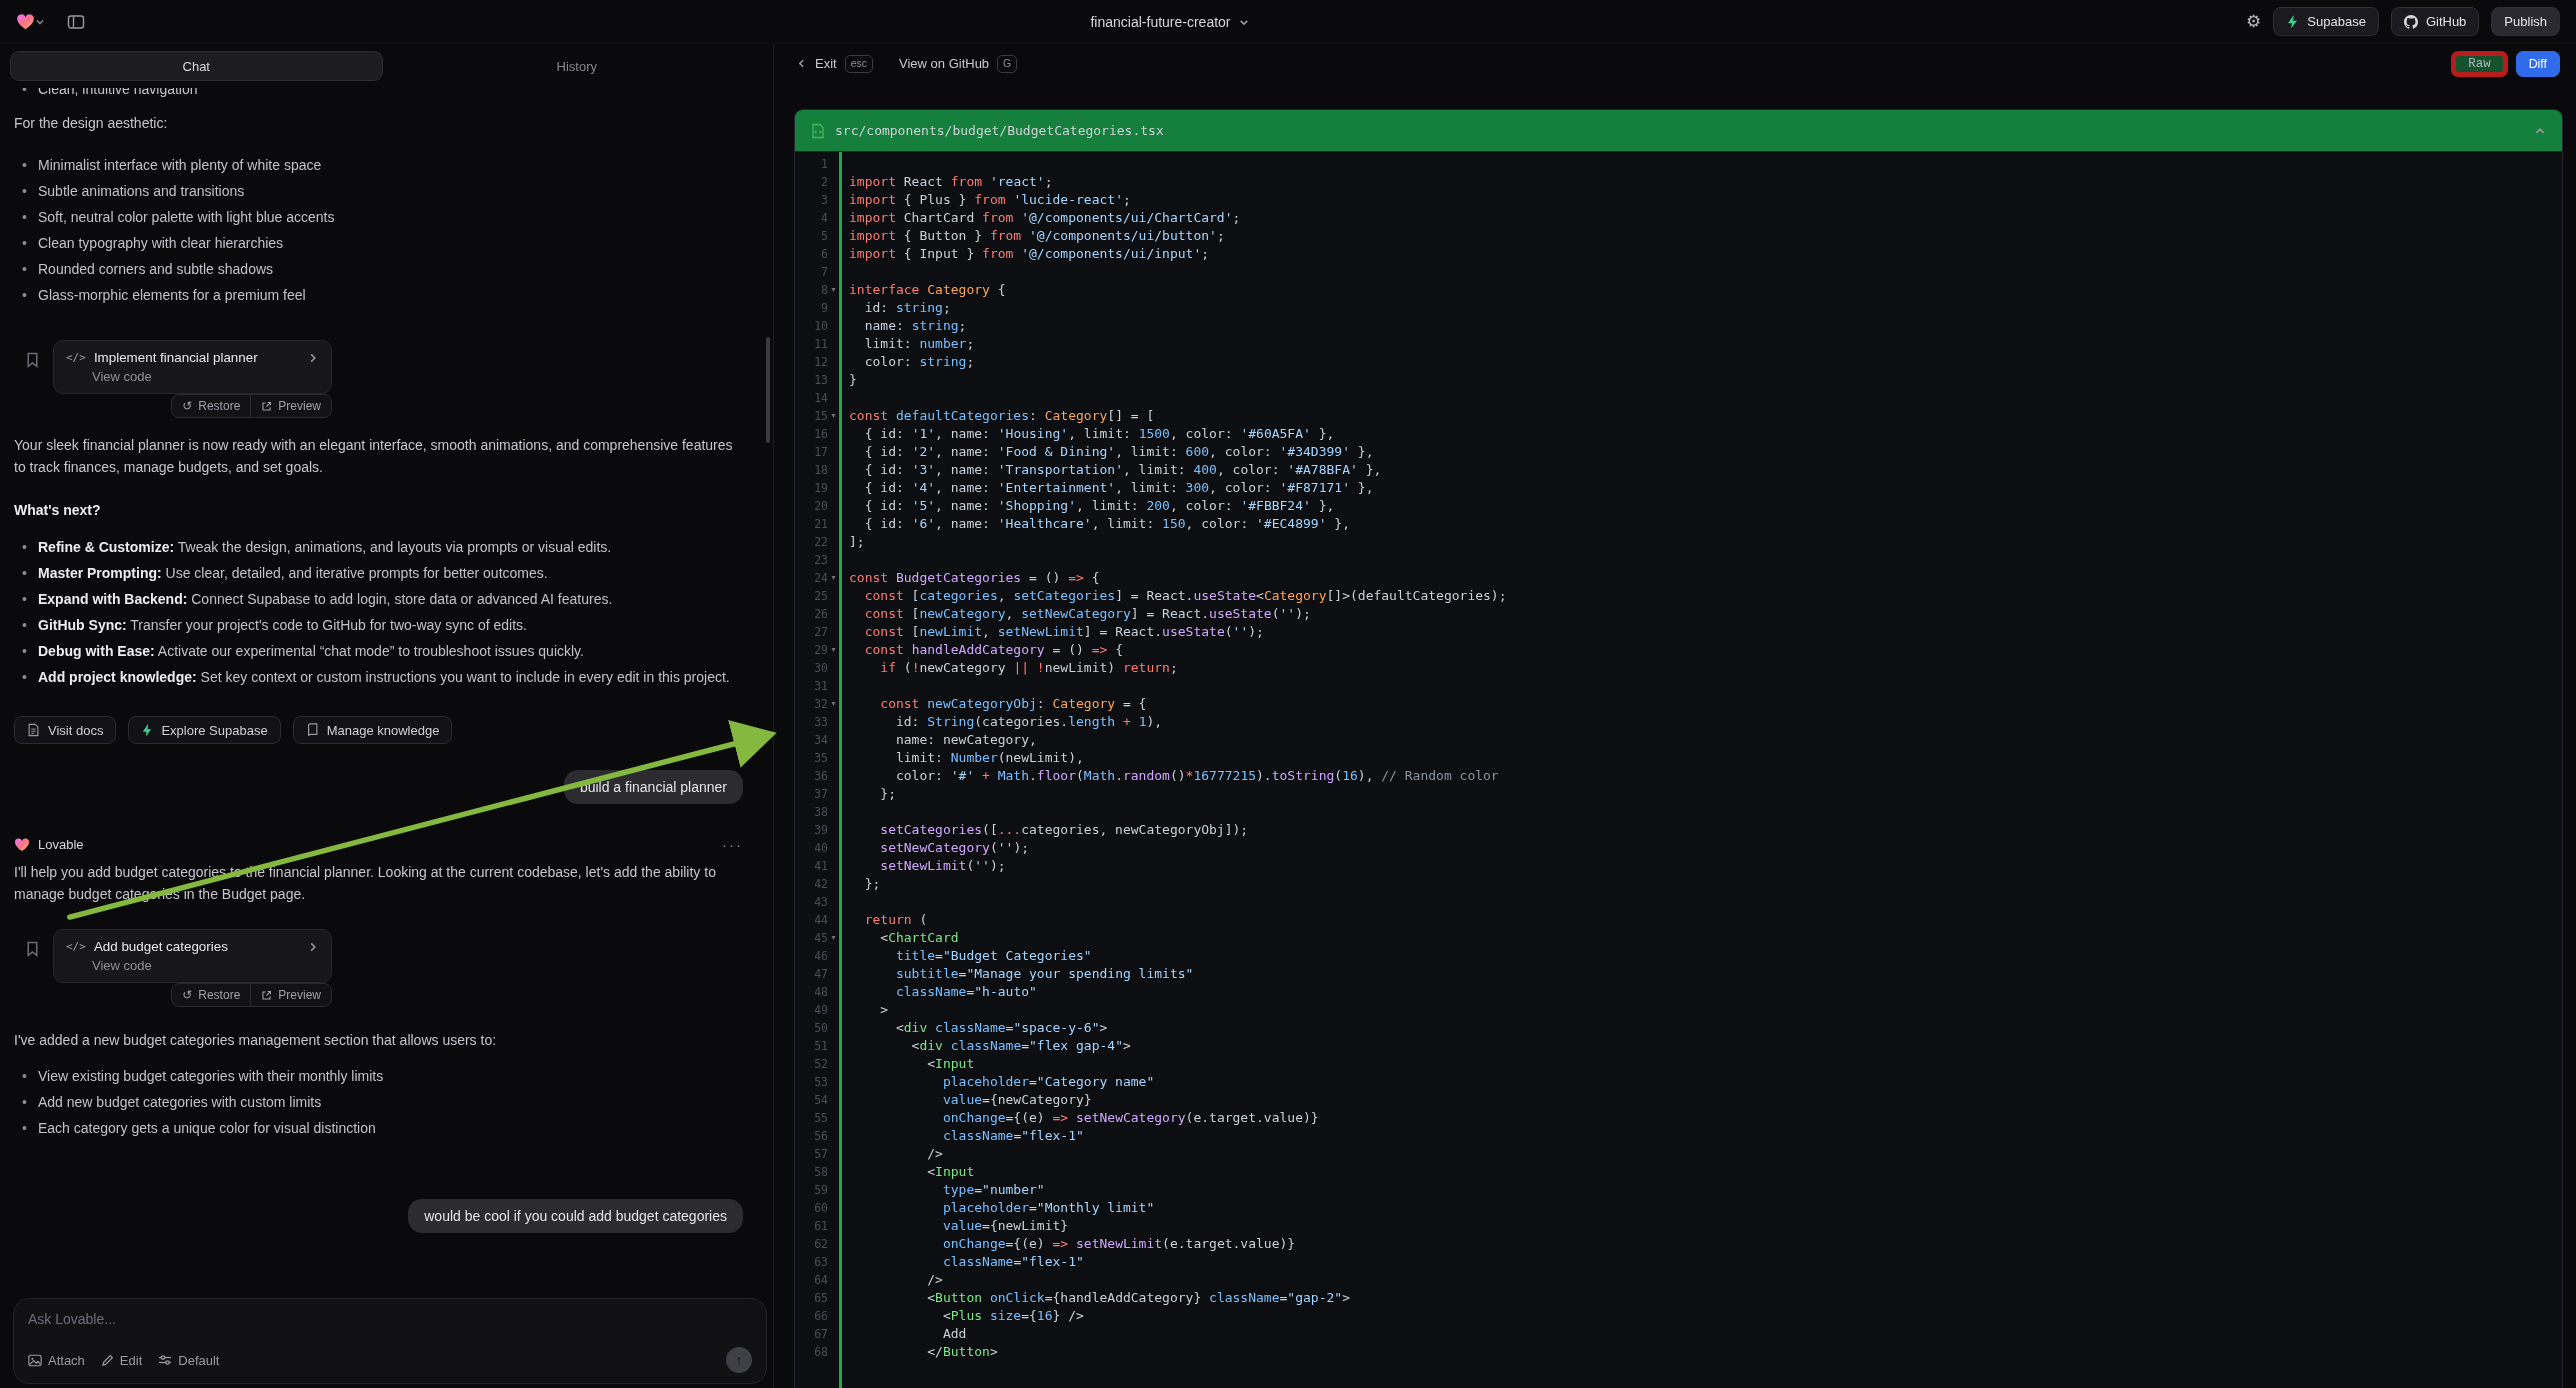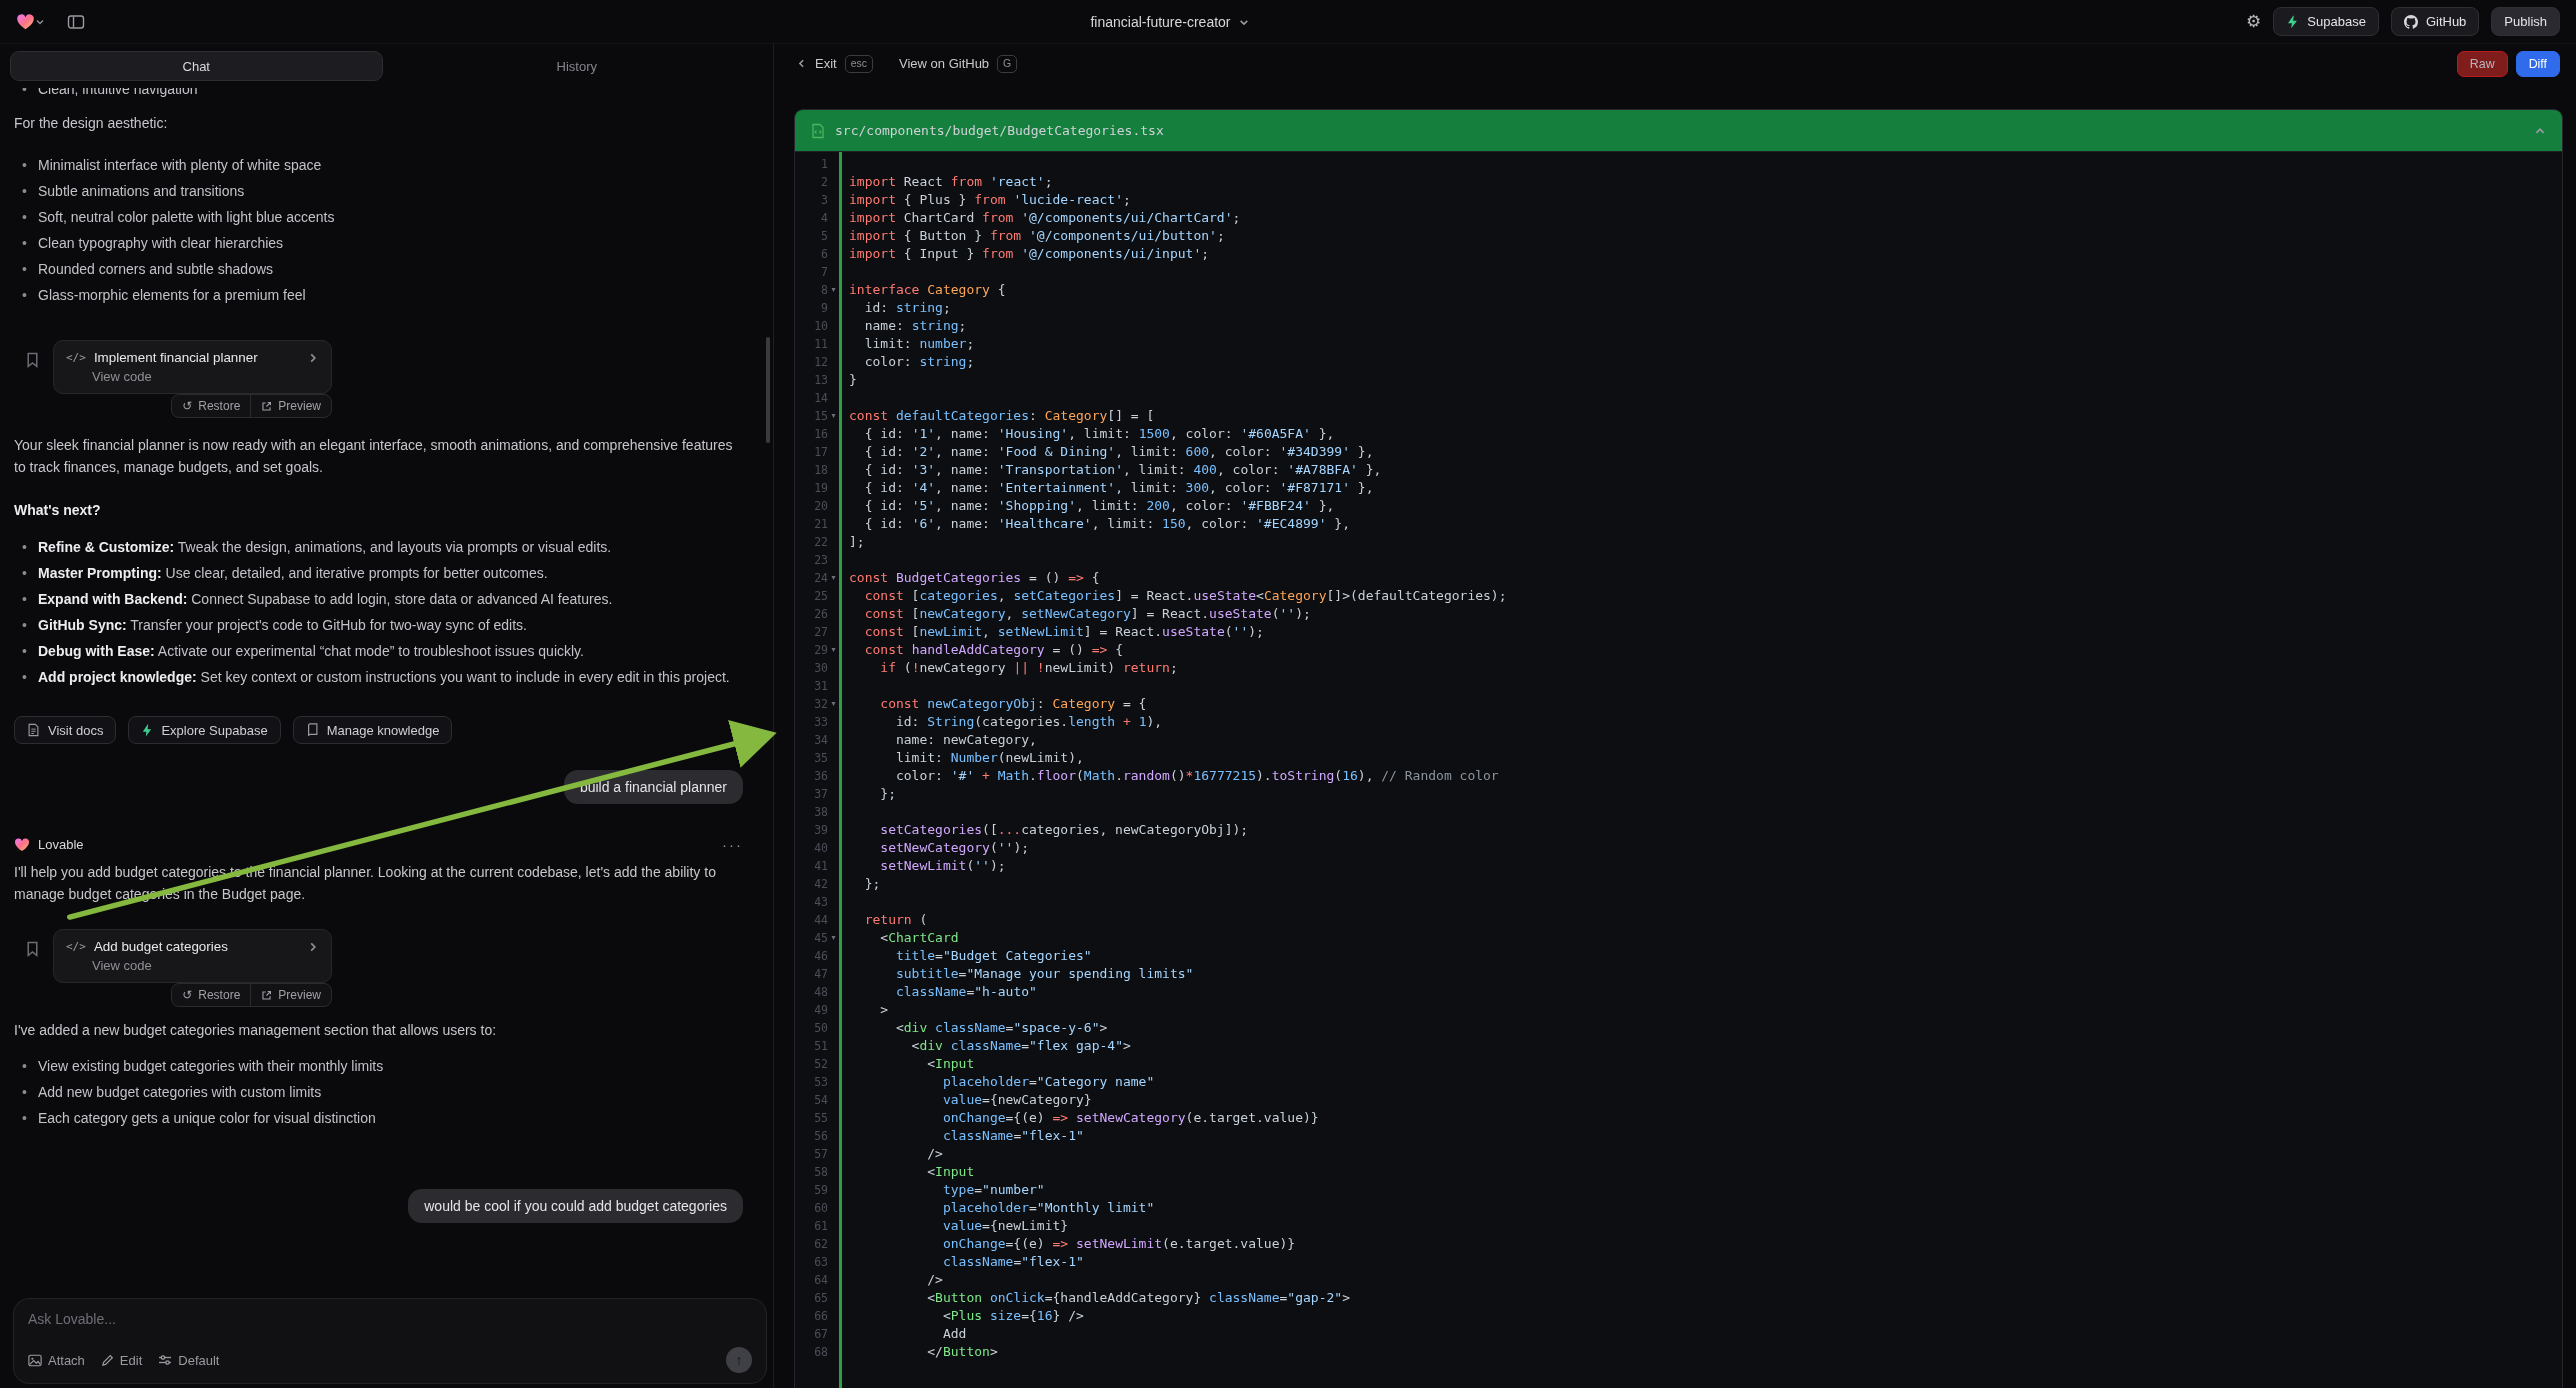--- a/index.html
+++ b/index.html
@@ -72,21 +72,21 @@
   .bubble { align-self:flex-end; margin-right:8px; background:#2b2b30; color:#e4e4e9; border-radius:14px;
     padding:9px 16px; font-size:14px; max-width:558px; }
   .bubble.b1 { margin-top:26px; }
   .bubble.b2 { margin-top:58px; }
 
   .lovable-row { display:flex; align-items:center; gap:8px; margin-top:32px; }
   .lovable-name { font-size:13px; color:#d8d8dc; }
   .dots { margin-left:auto; margin-right:8px; color:#8f8f96; font-size:15px; letter-spacing:2px;
     background:none; border:none; cursor:pointer; }
   .intro2 { margin-top:8px; }
-  .added-p { margin-top:12px; }
+  .added-p { margin-top:22px; }
   .added-bullets { margin-top:12px; }
 
   .scroll-thumb { position:absolute; right:3px; top:249px; width:4px; height:106px; border-radius:2px;
     background:#3a3a40; }
 
   
   .composer { position:absolute; left:13px; right:6px; bottom:4px; height:86px; background:#111114;
     border:1px solid #232329; border-radius:16px; padding:12px 14px 10px; display:flex; flex-direction:column; }
   .composer textarea { background:transparent; border:none; outline:none; resize:none; flex:1; width:100%;
     font-family:"Liberation Sans", sans-serif; font-size:14px; color:#e3e3e8; }
@@ -99,21 +99,21 @@
 
   
   .code-panel { flex:1; position:relative; display:flex; flex-direction:column; min-width:0; }
   .code-header { height:40px; flex:none; display:flex; align-items:center; padding:0 16px 0 22px; gap:26px;
     color:#c9c9cf; font-size:13px; }
   .hdr-group { display:flex; align-items:center; gap:8px; background:none; border:none; color:#c9c9cf;
     font-size:13px; cursor:pointer; }
   .kbd { border:1px solid #3a3a41; border-radius:5px; padding:1px 5px; font-size:10.5px; color:#8f8f98; line-height:1.3; }
   .hdr-right { margin-left:auto; display:flex; align-items:center; gap:8px; }
   .btn-sm { height:26px; padding:0 12px; border-radius:7px; font-size:12.4px; cursor:pointer; }
-  .btn-raw { background:#7f1d1d; border:1px solid #b91c1c; color:#b6b6bd; }
+  .btn-raw { background:#14532d; border:5px solid #b91c1c; color:#b6b6bd;font-family:Liberation Mono, monospace; }
   .btn-diff { background:#2f6beb; border:1px solid #2f6beb; color:#ffffff; }
 
   .code-card { position:absolute; left:20px; right:13px; top:65px; bottom:0;
     border:1px solid #26272c; border-bottom:none; border-radius:9px 9px 0 0; overflow:hidden;
     display:flex; flex-direction:column; background:#0d0e12; }
   .file-header { height:42px; flex:none; display:flex; align-items:center; gap:10px; padding:0 16px;
     background:#15803d; border-bottom:1px solid #1f2127; font-family:"DejaVu Sans Mono", monospace;
     font-size:13px; color:#cfd1d7; }
   .collapse-btn { margin-left:auto; background:none; border:none; color:#8f8f98; cursor:pointer; display:flex; }
 

